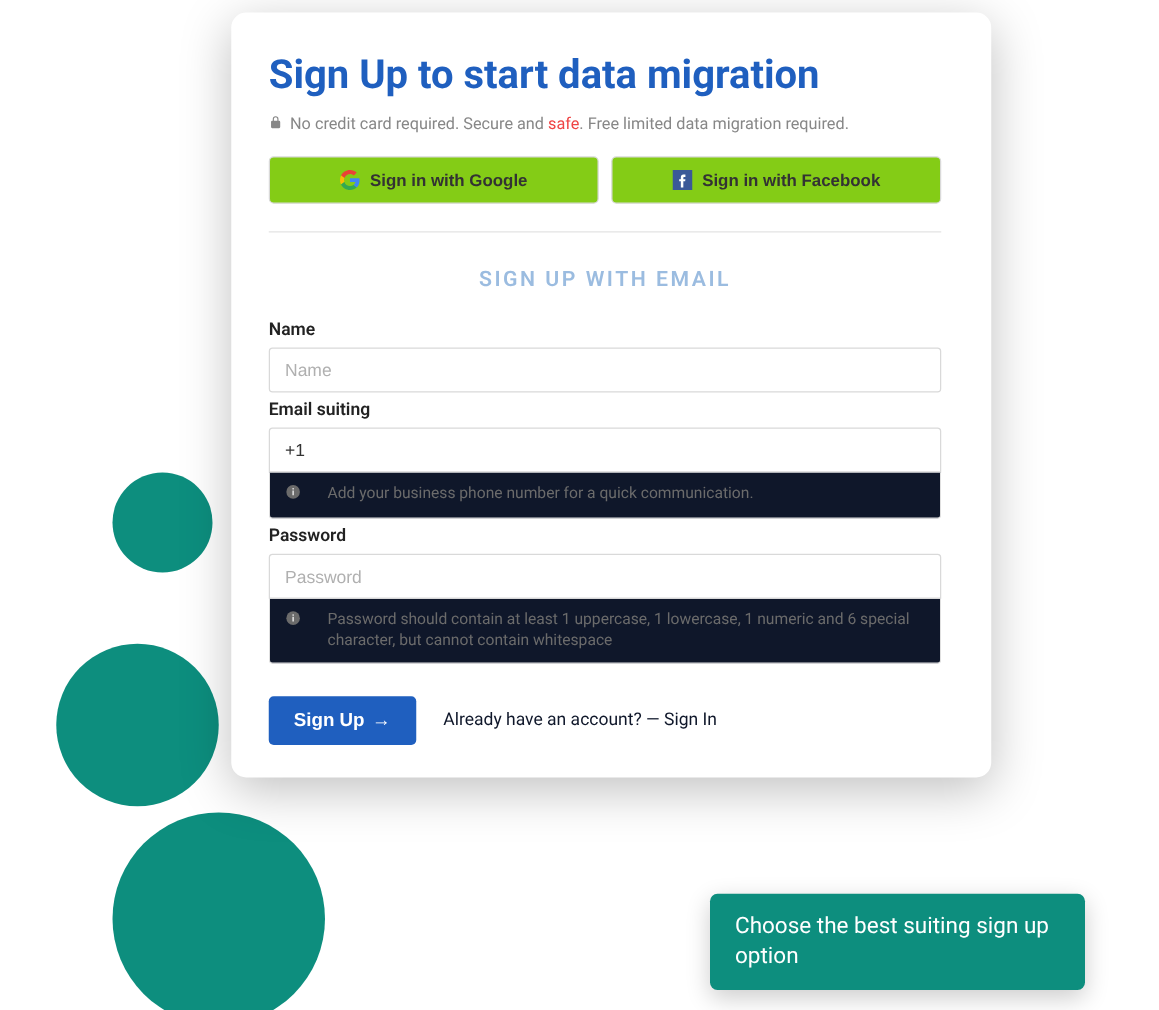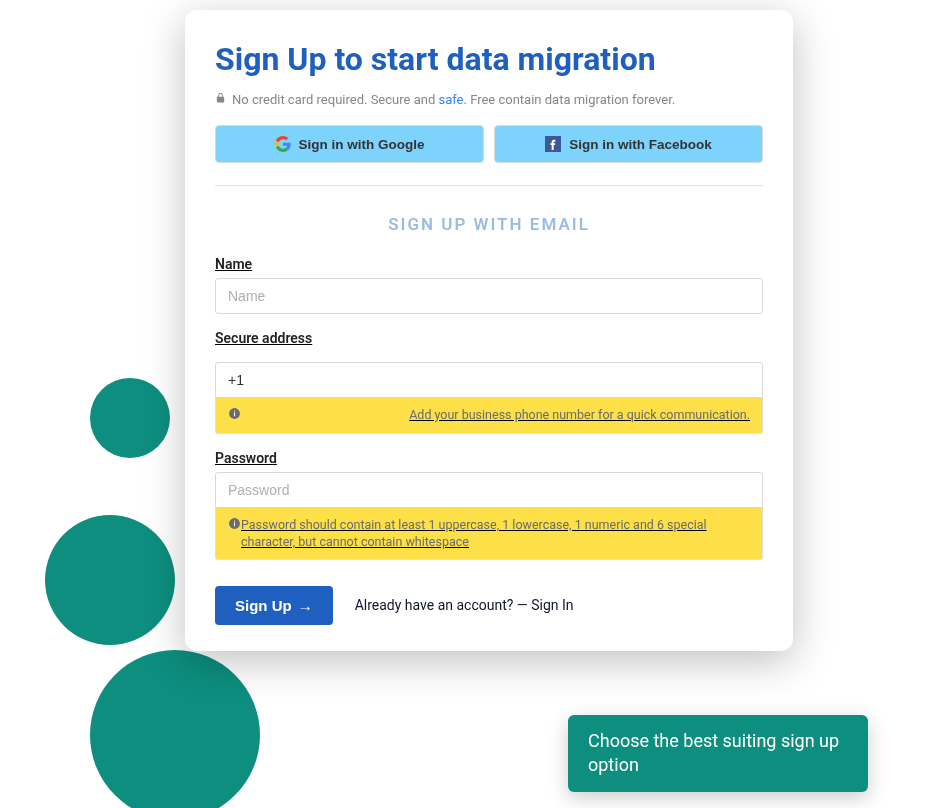--- a/index.html
+++ b/index.html
@@ -39,57 +39,57 @@
       top: 650px;
     }
     .card {
       position: absolute;
       left: 185px;
       top: 10px;
       width: 608px;
       background: #fff;
       border-radius: 12px;
       box-shadow: 0 10px 40px rgba(0,0,0,0.25);
-      padding: 30px 30px 26px 30px;
+      padding: 30px 40px 26px 30px;
     }
     .title {
       font-size: 32px;
       font-weight: 700;
       color: #1f5fbf;
       margin-bottom: 14px;
     }
     .subtitle {
       font-size: 13px;
       color: #878787;
       display: flex;
       align-items: center;
       gap: 6px;
       margin-bottom: 18px;
     }
     .subtitle a {
-      color: #3b82f6;
+      color: #ef4444;
       text-decoration: none;
     }
     .subtitle .lock-icon {
       color: #878787;
       font-size: 12px;
     }
     .social-row {
       display: flex;
       gap: 10px;
       margin-bottom: 22px;
     }
     .social-btn {
       flex: 1;
       display: flex;
       align-items: center;
       justify-content: center;
       gap: 8px;
       border: 1px solid #d9d9d9;
-      background: #7dd3fc;
+      background: #84cc16;
       border-radius: 4px;
       padding: 10px 8px;
       font-size: 13.5px;
       font-weight: 600;
       color: #333;
       cursor: pointer;
     }
     .social-icon {
       display: inline-flex;
       align-items: center;
@@ -101,54 +101,52 @@
     }
     .email-heading {
       text-align: center;
       font-size: 17px;
       letter-spacing: 2px;
       color: #9bbce0;
       font-weight: 600;
       margin-bottom: 22px;
     }
     .field-group {
-      margin-bottom: 16px;
-      text-decoration: underline;
+      margin-bottom: 6px;
     }
     .field-label {
       font-size: 14px;
       font-weight: 600;
       color: #222;
       margin-bottom: 6px;
       display: block;
     }
     .text-input {
       width: 100%;
       border: 1px solid #d9d9d9;
       border-radius: 3px;
       padding: 9px 12px;
       font-size: 14px;
       color: #333;
     }
     .text-input::placeholder {
       color: #b0b0b0;
     }
     .hint-box {
-      background: #fde047;
+      background: #0f172a;
       border: 1px solid #e0e0e0;
       border-top: none;
       border-radius: 0 0 3px 3px;
       padding: 8px 12px;
       font-size: 12.5px;
       color: #6b6b6b;
       display: flex;
       align-items: flex-start;
-      gap: 0;
+      gap: 21px;
       line-height: 1.4;
-      justify-content: space-between;
     }
     .hint-box .info-icon {
       flex-shrink: 0;
       margin-top: 1px;
     }
     .field-group.with-hint .text-input {
       border-radius: 3px 3px 0 0;
     }
     .actions {
       display: flex;
@@ -198,21 +196,21 @@
 
   <h1 class="title">Sign Up to start data migration</h1>
 
   <div class="subtitle">
     <span class="lock-icon">
       <svg width="11" height="12" viewBox="0 0 24 24" fill="#878787">
           <path d="M12 1a5 5 0 0 0-5 5v3H6a2 2 0 0 0-2 2v9a2 2 0 0 0 2 2h12a2 2 0 0 0 2-2v-9a2 2 0 0 0-2-2h-1V6a5 5 0 0 0-5-5zm-3 5a3 3 0 1 1 6 0v3H9V6z"></path>
         </svg>
     </span>
     <span>
-      <span>No credit card required. Secure and </span><a href="#">safe</a><span>. Free contain data migration forever.</span>
+      <span>No credit card required. Secure and </span><a href="#">safe</a><span>. Free limited data migration required.</span>
     </span>
   </div>
 
   <div class="social-row">
     <button class="social-btn">
       <span class="social-icon">
         <svg width="16" height="16" viewBox="0 0 48 48">
             <path fill="#EA4335" d="M24 9.5c3.54 0 6.71 1.22 9.21 3.6l6.85-6.85C35.9 2.38 30.47 0 24 0 14.62 0 6.51 5.38 2.56 13.22l7.98 6.19C12.43 13.72 17.74 9.5 24 9.5z"></path>
             <path fill="#4285F4" d="M46.98 24.55c0-1.57-.15-3.09-.38-4.55H24v9.02h12.94c-.58 2.96-2.26 5.48-4.78 7.18l7.73 6c4.51-4.18 7.09-10.36 7.09-17.65z"></path>
             <path fill="#FBBC05" d="M10.53 28.59c-.48-1.45-.76-2.99-.76-4.59s.27-3.14.76-4.59l-7.98-6.19C.92 16.46 0 20.12 0 24c0 3.88.92 7.54 2.56 10.78l7.97-6.19z"></path>
@@ -235,21 +233,21 @@
   <div class="divider"></div>
 
   <div class="email-heading">SIGN UP WITH EMAIL</div>
 
   <div class="field-group">
     <label class="field-label">Name</label>
     <input type="text" class="text-input" placeholder="Name" style="">
   </div>
 
   <div class="field-group">
-    <label class="field-label">Secure address</label>
+    <label class="field-label">Email suiting</label>
   </div>
 
   <div class="field-group with-hint">
     <input type="text" class="text-input" value="+1" style="">
     <div class="hint-box">
       <span class="info-icon">
         <svg width="13" height="13" viewBox="0 0 24 24" fill="#6b6b6b">
             <circle cx="12" cy="12" r="10"></circle>
             <rect x="11" y="10" width="2" height="7" fill="#f1f1f1"></rect>
             <circle cx="12" cy="7.5" r="1.2" fill="#f1f1f1"></circle>

